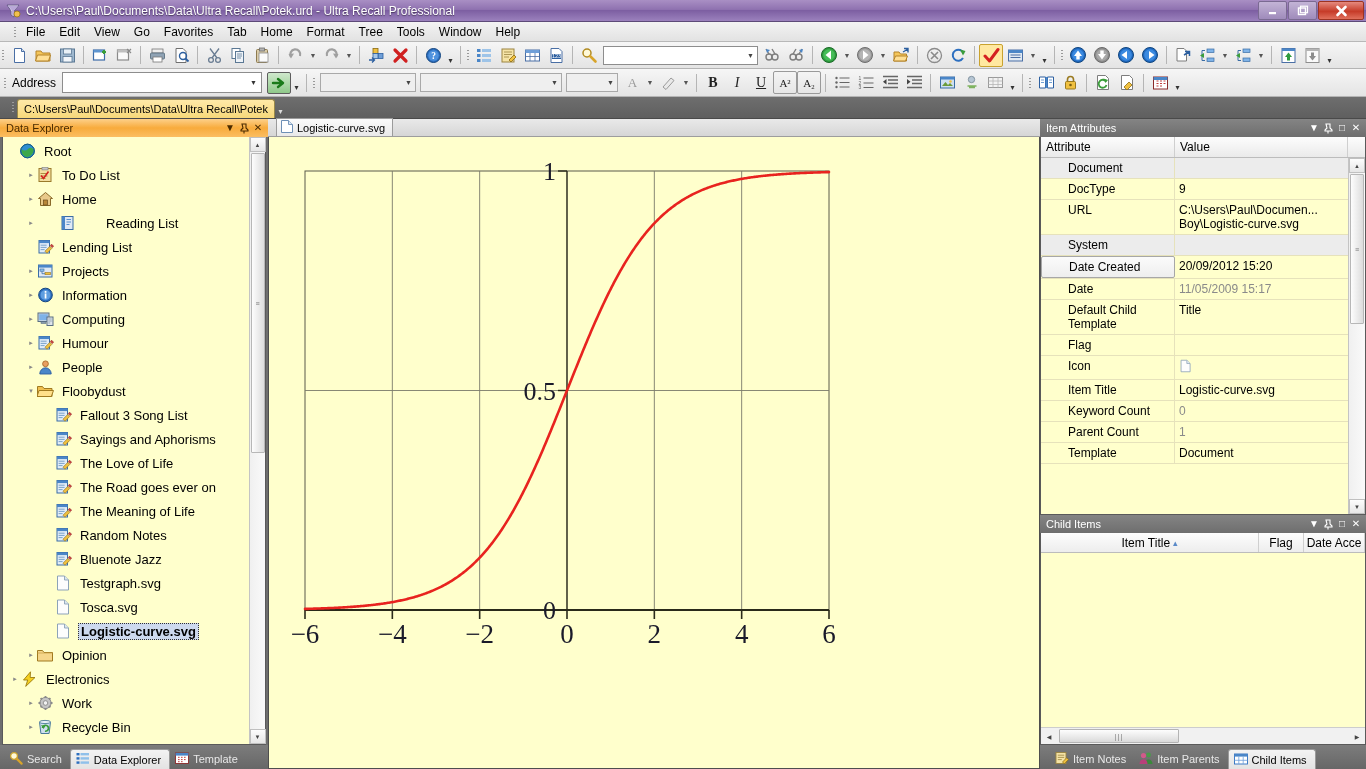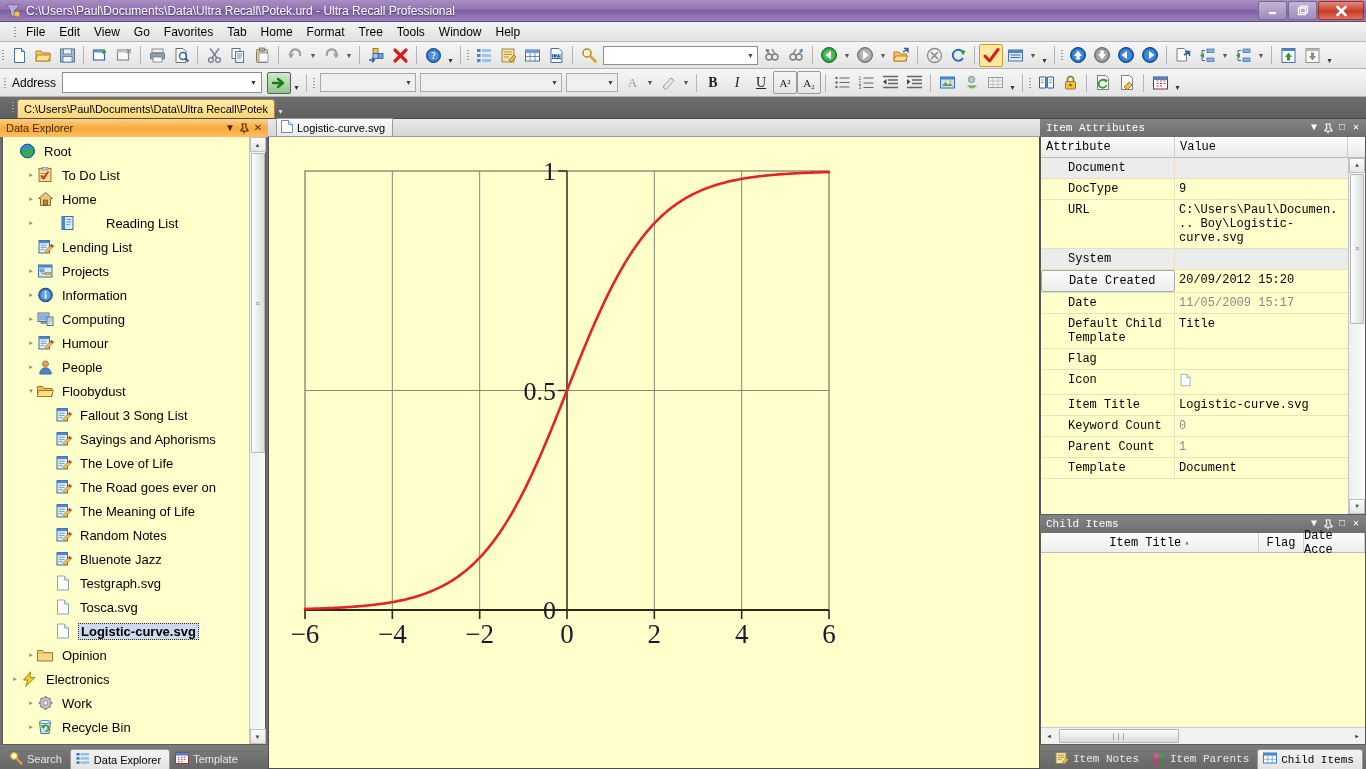--- a/index.html
+++ b/index.html
@@ -274,21 +274,21 @@
     flex: 1 1 auto; min-height: 0;
     background: #ffffcc;
     border: 1px solid #4e4e4e; border-top: none;
     position: relative; overflow: hidden;
   }
 
   
   .right-col {
     flex: 0 0 326px; width: 326px;
     display: flex; flex-direction: column;
-    background: #6e6e6e; min-height: 0; font-family: Liberation Mono, monospace;
+    background: #6e6e6e; min-height: 0;
   }
   .attr-body {
     flex: 1 1 auto; min-height: 0;
     background: #ffffcc;
     border: 1px solid #5a5a5a; border-top: none;
     display: flex; flex-direction: column;
     overflow: hidden;
   }
   .grid-header {
     flex: 0 0 21px; height: 21px;

